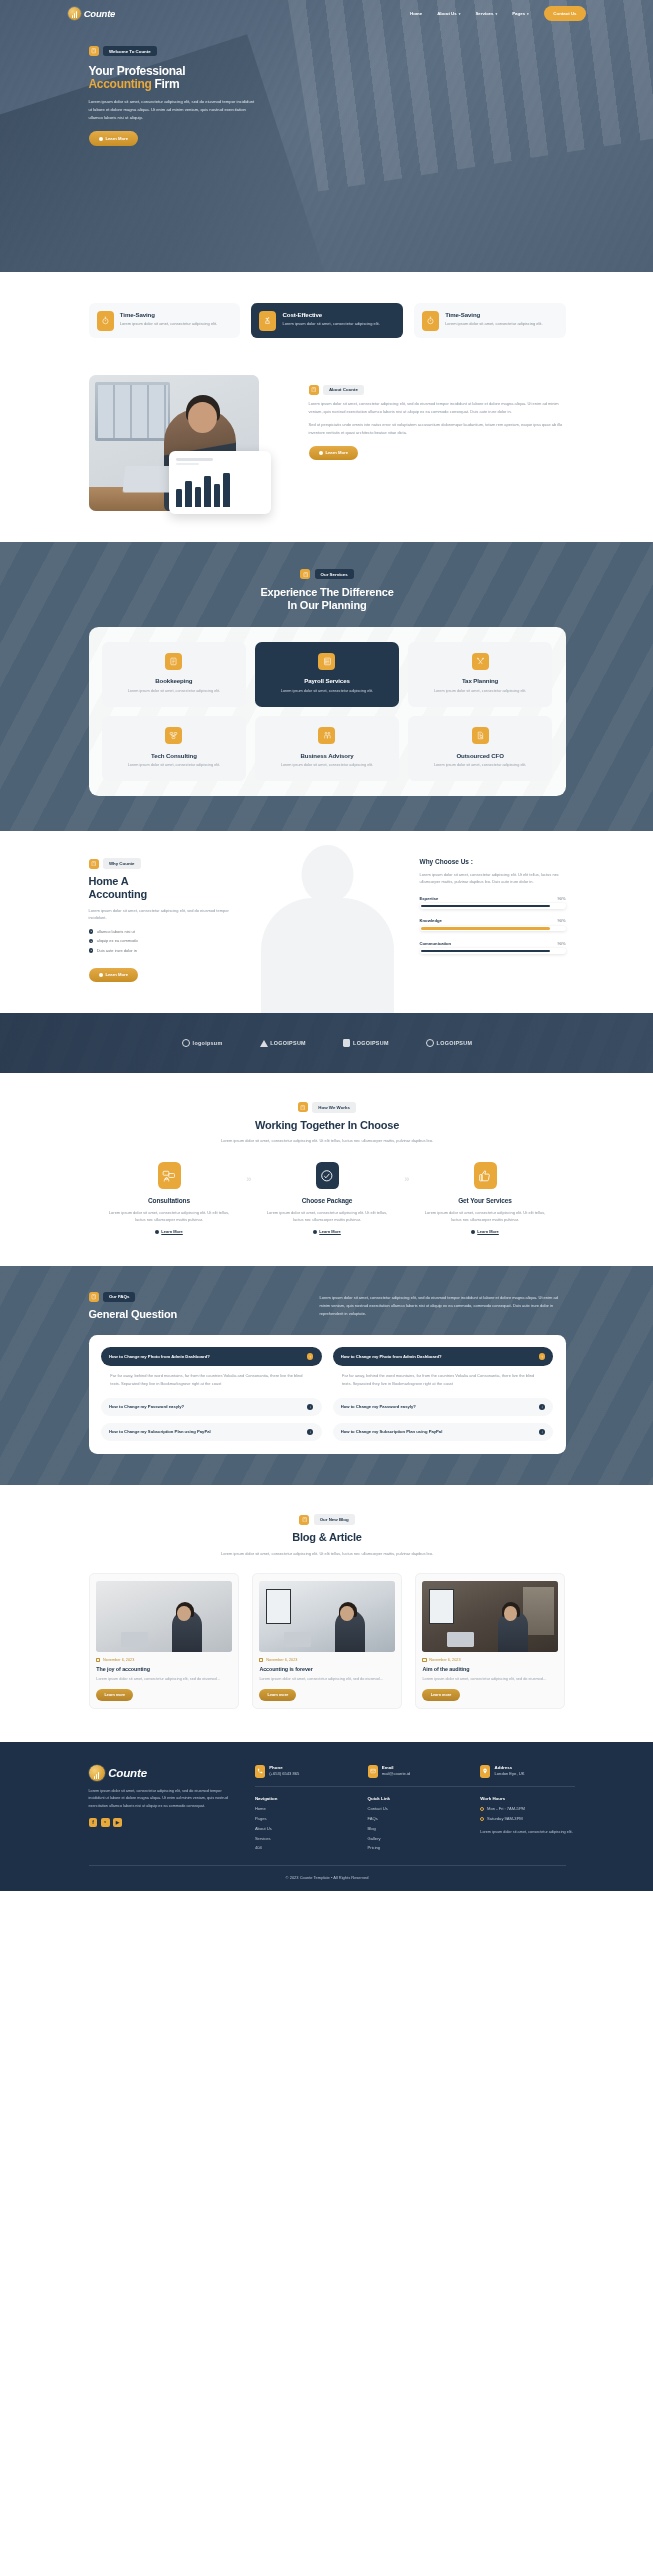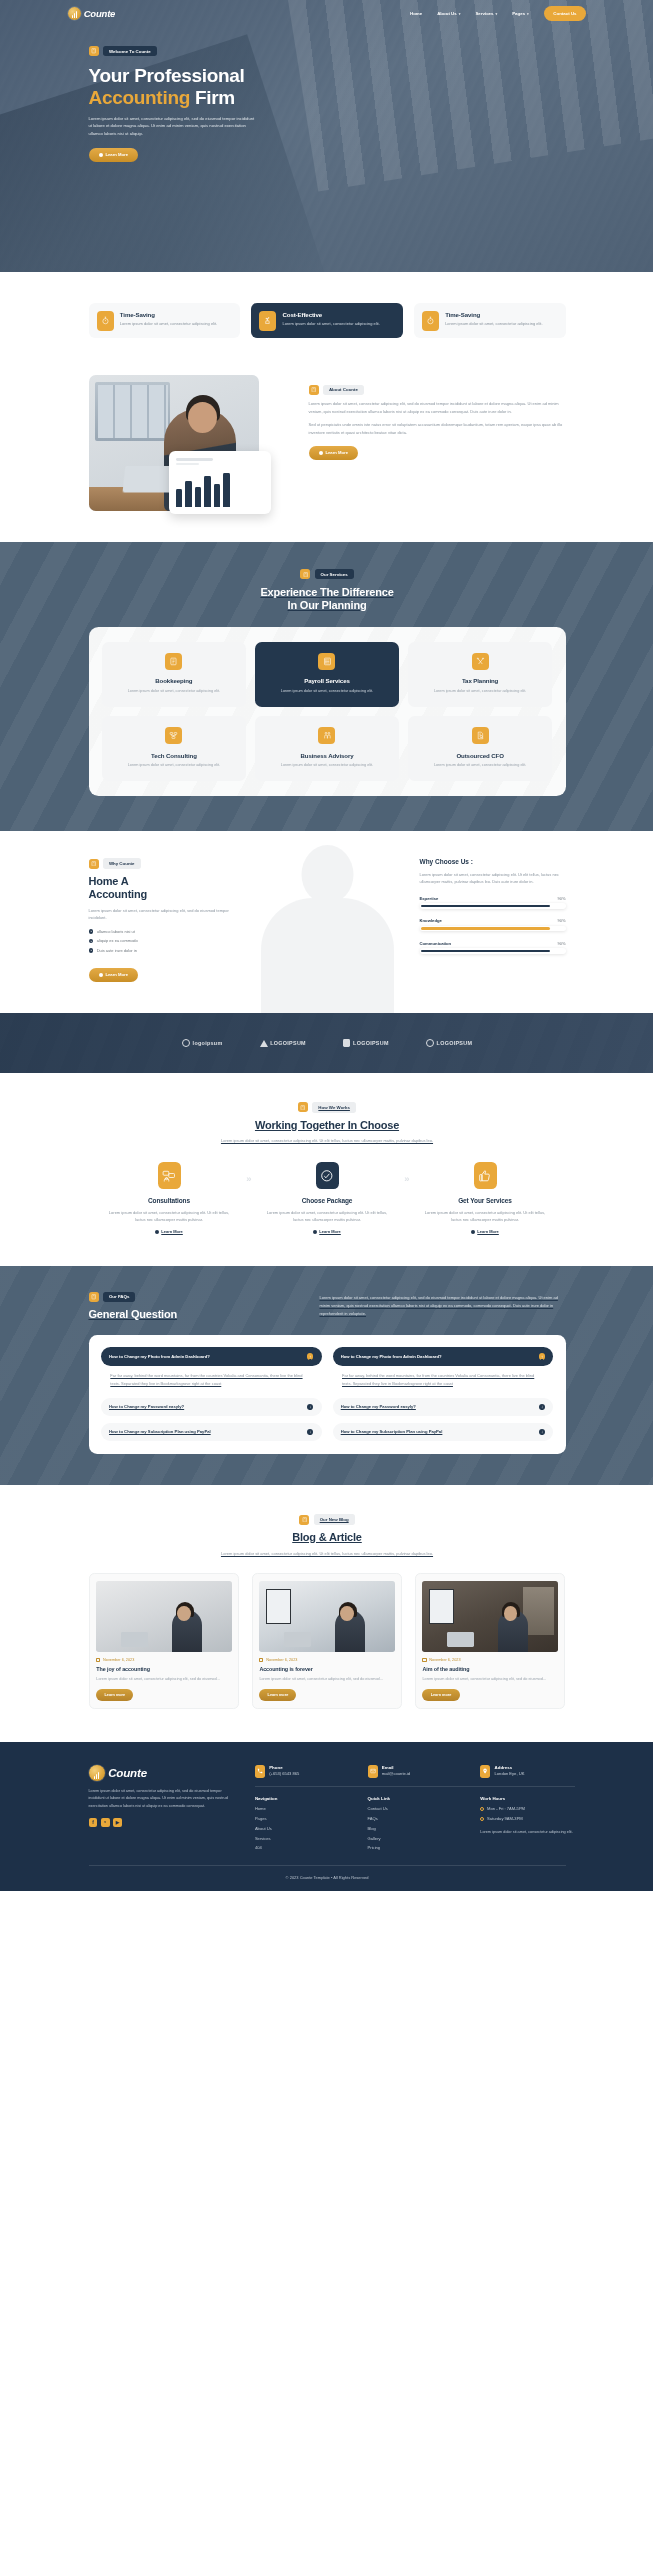--- a/index.html
+++ b/index.html
@@ -67,21 +67,21 @@
   .badge-ic {
     width:10.2px; height:10.2px; border-radius:2.7px; background:#e9a83a;
     display:flex; align-items:center; justify-content:center;
   }
   .badge-ic svg { width:5.4px; height:5.4px; }
   .badge-pill {
     background:#23374d; color:#fff; font-size:4.4px; font-weight:bold;
     padding:2.7px 6.1px; border-radius:2.7px; white-space:nowrap;
   }
   .badge-pill.light { background:#eceef0; color:#23374d; }
-  .hero-title { margin-top:8.2px; font-size:19px; line-height:1.16; font-weight:bold; color:#fff; letter-spacing:-0.3px; }
+  .hero-title { margin-top:8.2px; font-size:12px; line-height:1.16; font-weight:bold; color:#fff; letter-spacing:-0.3px; }
   .hero-title .accent { color:#e9a83a; }
   .hero-sub { margin-top:6.1px; font-size:4.2px; line-height:1.85; color:#dfe5ea; max-width:170px; }
   .btn-learn {
     margin-top:9.5px; display:inline-flex; align-items:center; gap:2.7px;
     background:linear-gradient(180deg,#e4ab46,#c98f27); color:#fff;
     font-size:4.2px; font-weight:bold; padding:4.8px 10.2px; border-radius:9.5px; border:none; cursor:pointer;
   }
   .dot-ic { width:4.1px; height:4.1px; border-radius:50%; background:#fff; display:inline-block; }
 
   
@@ -145,21 +145,21 @@
   .sec-p { font-size:4px; line-height:1.9; color:#8a949e; margin-top:5.4px; }
 
   
   .services {
     background:#4e6275; padding:27px 0 35px; position:relative; overflow:hidden;
   }
   .services:before{
     content:""; position:absolute; inset:0;
     background:repeating-linear-gradient(118deg, rgba(255,255,255,.05) 0 20.4px, rgba(255,255,255,0) 20.4px 48px);
   }
-  .center { text-align:center;text-decoration:underline; }
+  .center { text-align:center; }
   .center .badge-row { justify-content:center; }
   .sec-title.white { color:#fff; }
   .svc-panel {
     width:477px; margin:15px auto 0; background:#fafbfb; border-radius:9.5px; padding:15px 13.6px;
     position:relative; z-index:2;
     background-image:repeating-linear-gradient(118deg, rgba(0,0,0,.018) 0 17.7px, rgba(0,0,0,0) 17.7px 42px);
   }
   .svc-grid { display:grid; grid-template-columns:repeat(3,1fr); gap:9.5px; }
   .svc-card {
     background:#f4f5f6; border-radius:6.8px; padding:11px 6.8px 12.3px; text-align:center;
@@ -226,21 +226,21 @@
   }
   .step-ic.dark { background:#23374d; }
   .step-ic svg { width:13.6px; height:13.6px; }
   .step-t { font-size:6.5px; font-weight:bold; color:#23374d; margin-top:7.5px; letter-spacing:-0.1px; }
   .step-p { font-size:4px; line-height:1.8; color:#8a949e; margin-top:4.8px; }
   .step-link { display:inline-flex; align-items:center; gap:2px; margin-top:6.1px; font-size:4px; font-weight:bold; color:#23374d; }
   .step-link .b { width:4.1px; height:4.1px; border-radius:50%; background:#23374d; }
   .arrow { width:29px; display:flex; justify-content:center; padding-top:11px; color:#dfe3e7; font-size:9.5px; letter-spacing:-2px; font-weight:bold; }
 
   
-  .faq { background:#4e6275; padding:26px 0 31px; position:relative; overflow:hidden;text-decoration:underline; }
+  .faq { background:#4e6275; padding:26px 0 31px; position:relative; overflow:hidden; }
   .faq:before{
     content:""; position:absolute; inset:0;
     background:repeating-linear-gradient(118deg, rgba(255,255,255,.045) 0 19px, rgba(255,255,255,0) 19px 45px);
   }
   .faq-head { width:477px; margin:0 auto; display:flex; gap:27px; align-items:flex-start; position:relative; z-index:2; }
   .faq-head .l { width:204px; }
   .faq-head .r { flex:1; padding-top:2.7px; }
   .faq-p { font-size:4px; line-height:1.95; color:#dbe2e8; }
   .faq-panel {
     width:477px; margin:13.6px auto 0; background:#fff; border-radius:8.2px; padding:12.3px 12.3px 13.6px;

